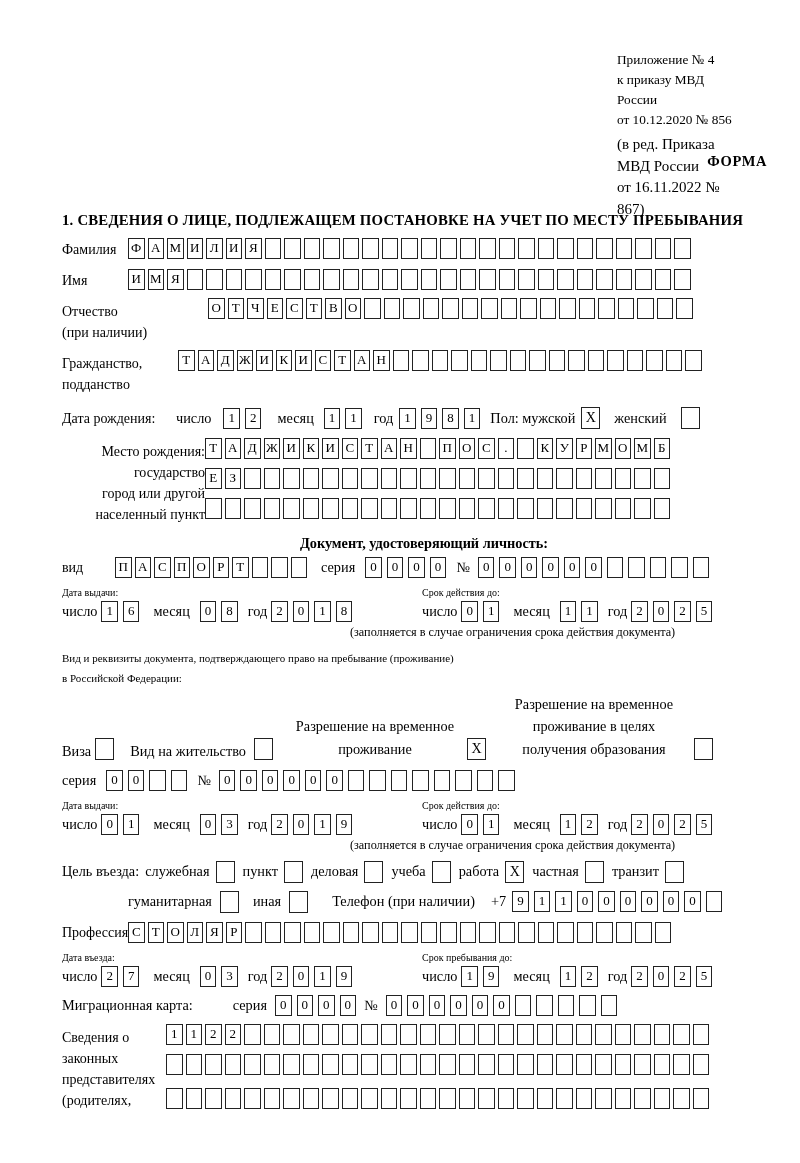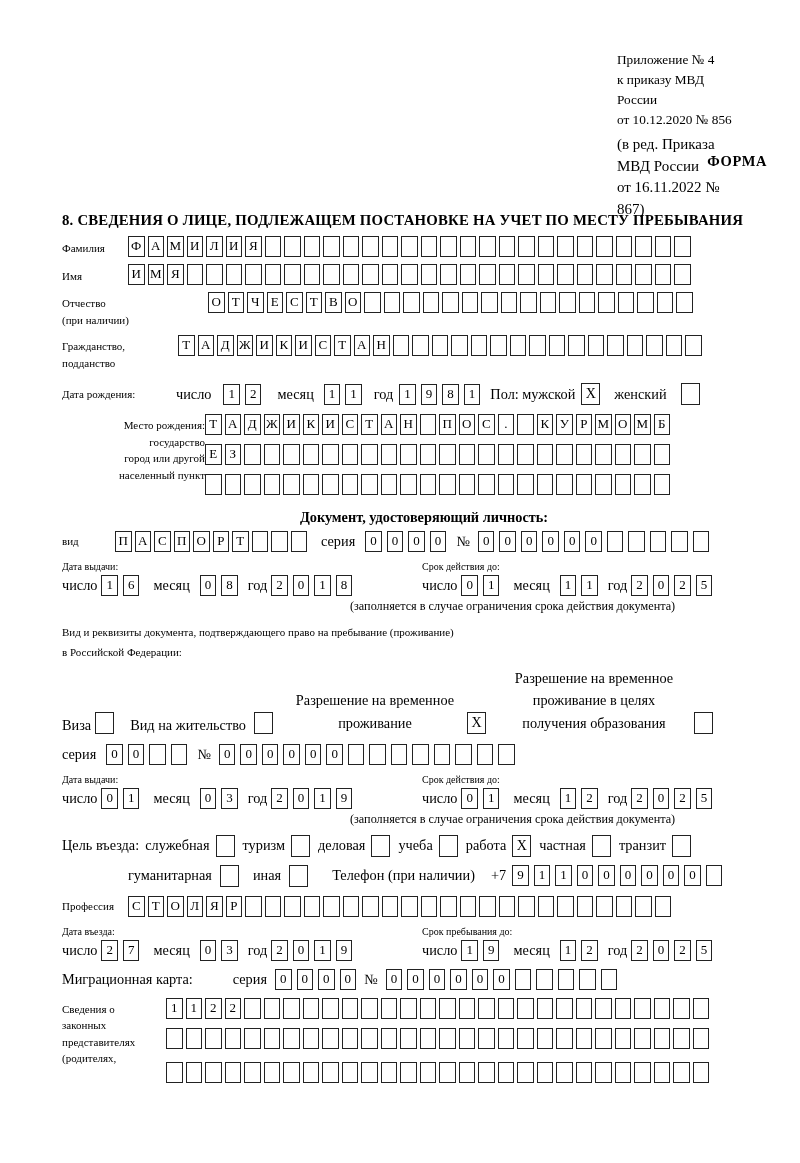--- a/index.html
+++ b/index.html
@@ -20,21 +20,21 @@
 
   .content { position: absolute; left: 62px; top: 180px; width: 724px; }
 
   .title { text-align: center; font-weight: bold; font-size: 15.8px; line-height: 1.55; letter-spacing: 0.2px; }
   .uline { display: inline-block; width: 62px; border-bottom: 2px solid #3a3a3a; height: 0.9em; margin-left: 8px; }
 
   .sec-head { margin-top: 20px; font-weight: bold; font-size: 14.8px; letter-spacing: 0.2px; white-space: nowrap; }
 
   .frow { display: flex; align-items: flex-start; margin-top: 7px; }
   .vcenter { align-items: center; }
-  .flabel { font-size: 11px; line-height: 1.5; padding-top: 3px; flex: none; }
+  .flabel { font-size: 14px; line-height: 1.5; padding-top: 3px; flex: none; }
   .dlabel { font-size: 14.3px; flex: none; }
 
   .cells { display: inline-flex; gap: 3px; flex: none; }
   .cell { width: 16.5px; height: 21px; border: 1.6px solid #222; text-align: center;
           line-height: 18px; font-size: 13px; flex: none; }
   .date .cell { margin-right: 2px; }
   .cbx { display: inline-block; width: 19px; height: 22px; border: 1.6px solid #222;
          text-align: center; line-height: 19px; font-size: 14px; flex: none; }
 
   .w66  { width: 66px; }  .w104 { width: 104px; } .w116 { width: 116px; }
@@ -74,21 +74,21 @@
     <div>от 10.12.2020 № 856</div>
     <div class="sub">
       <div>(в ред. Приказа МВД России</div>
       <div>от 16.11.2022 № 867)</div>
     </div>
   </div>
   <div class="forma">ФОРМА</div>
 
   <div class="content">
 
-    <div class="sec-head">8. СВЕДЕНИЯ О ЛИЦЕ, ПОДЛЕЖАЩЕМ ПОСТАНОВКЕ НА УЧЕТ ПО МЕСТУ ПРЕБЫВАНИЯ</div>
+    <div class="sec-head">1. СВЕДЕНИЯ О ЛИЦЕ, ПОДЛЕЖАЩЕМ ПОСТАНОВКЕ НА УЧЕТ ПО МЕСТУ ПРЕБЫВАНИЯ</div>
 
     <div class="frow vcenter">
       <span class="flabel w66">Фамилия</span>
       <span class="cells">
           <span class="cell">Ф</span>
           <span class="cell">А</span>
           <span class="cell">М</span>
           <span class="cell">И</span>
           <span class="cell">Л</span>
           <span class="cell">И</span>
@@ -509,21 +509,21 @@
             </span>
         </div>
         <div class="dp-note">(заполняется в случае ограничения срока действия документа)</div>
       </div>
     </div>
 
     <div class="prow">
       <span class="dlabel">Цель въезда:</span>
       <span class="dlabel ml6">служебная</span>
       <span class="cbx ml6"></span>
-      <span class="dlabel ml8">туризм</span>
+      <span class="dlabel ml8">пункт</span>
       <span class="cbx ml6"></span>
       <span class="dlabel ml8">деловая</span>
       <span class="cbx ml6"></span>
       <span class="dlabel ml8">учеба</span>
       <span class="cbx ml6"></span>
       <span class="dlabel ml8">работа</span>
       <span class="cbx ml6">X</span>
       <span class="dlabel ml8">частная</span>
       <span class="cbx ml6"></span>
       <span class="dlabel ml8">транзит</span>

